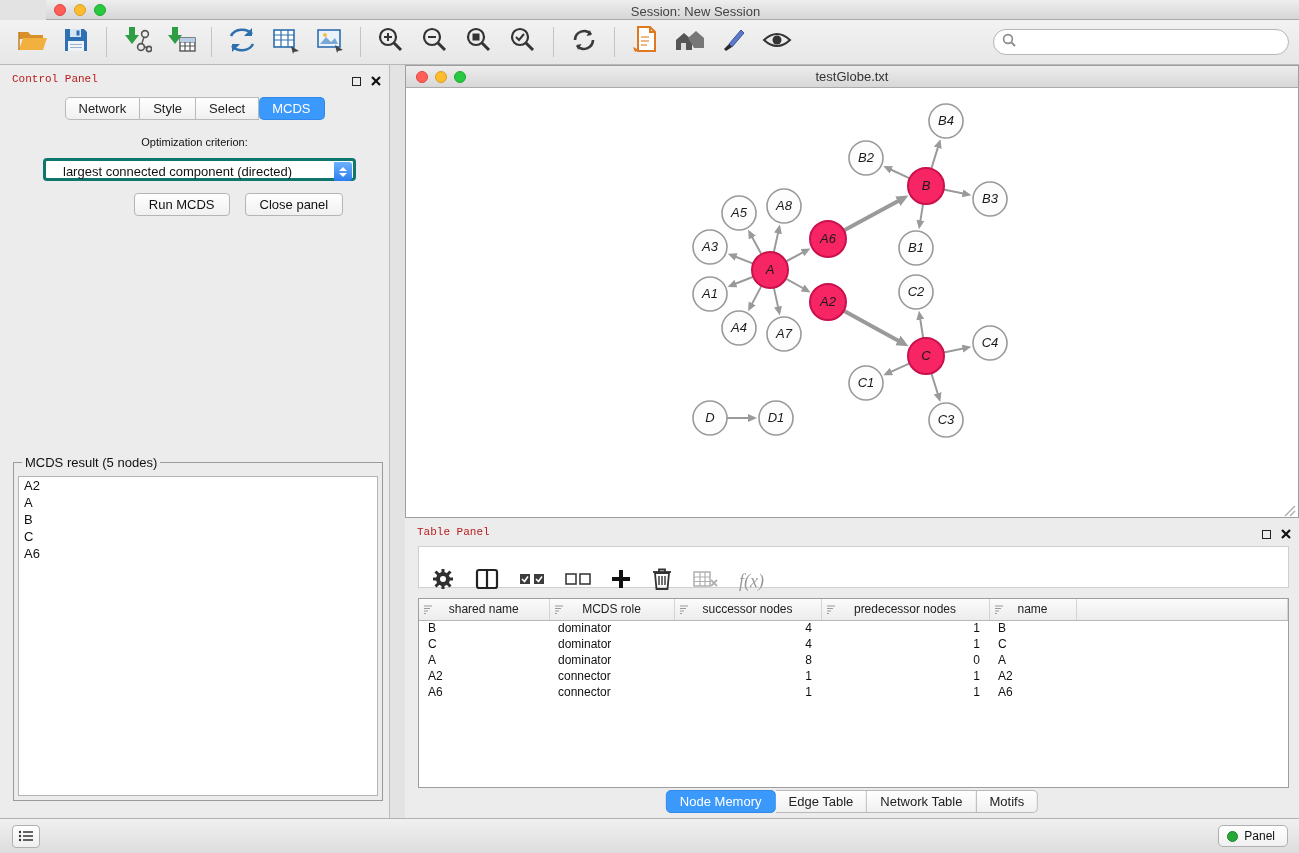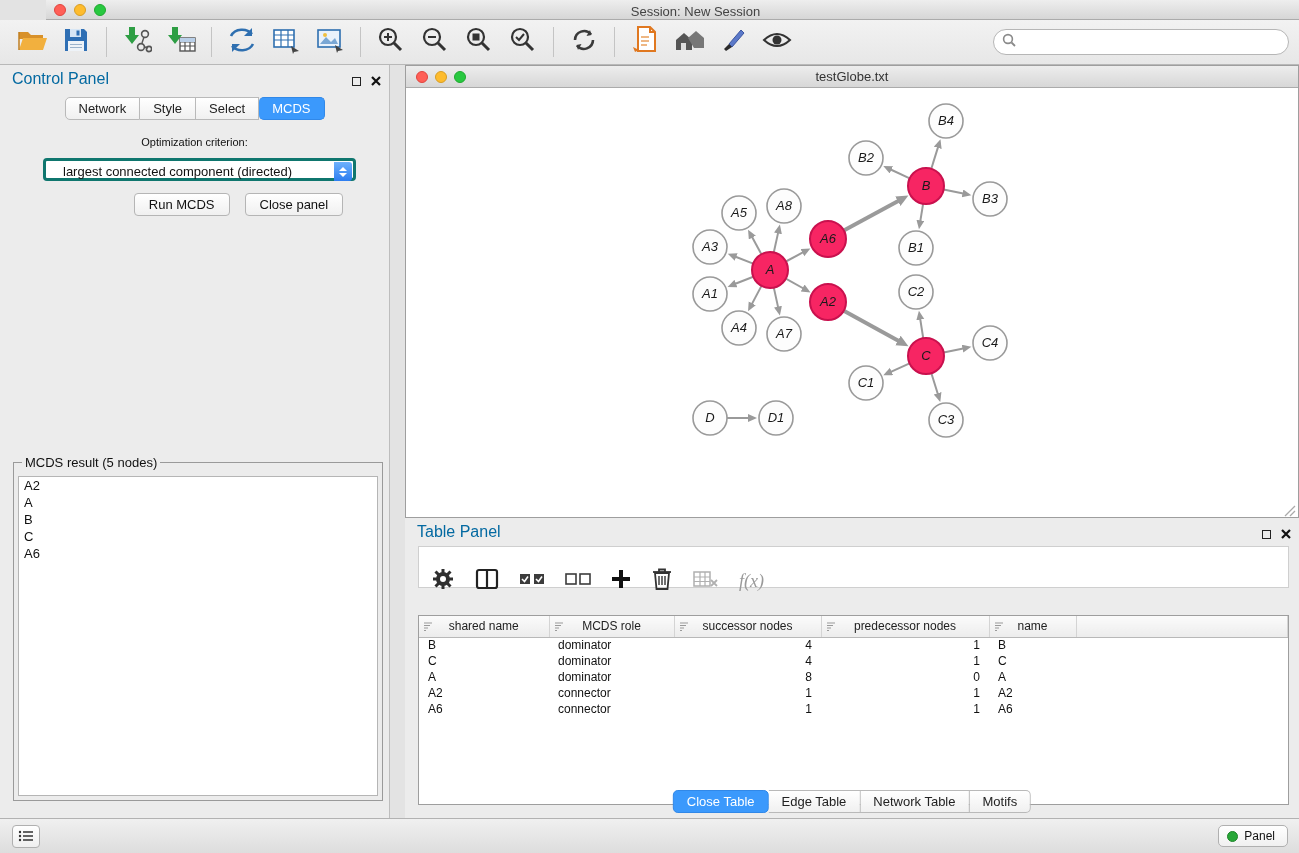--- a/index.html
+++ b/index.html
@@ -27,21 +27,21 @@
   .tsep { width:1px; height:30px; background:#c4c4c4; margin:0 8px; }
   .searchbox { position:absolute; right:10px; top:9px; width:296px; height:26px;
     background:#fff; border:1px solid #b6b6b6; border-radius:13px;
     display:flex; align-items:center; padding:0 8px; }
   .searchbox input { border:none; outline:none; flex:1; font-size:13px; background:transparent; margin-left:5px; }
 
   
   .control-panel { position:absolute; left:0; top:65px; width:390px; height:753px;
     background:#ececec; border-right:1px solid #bdbdbd; }
   .panel-header { position:relative; height:28px; display:flex; align-items:center; padding:0 12px; }
-  .panel-title { font-size:16px; color:#0369a1; }
+  .panel-title { font-size:11px; color:#b91c1c;font-family:Liberation Mono, monospace; }
   .panel-controls { position:absolute; right:8px; top:7px; display:flex; gap:10px; align-items:center; }
   .float-ic { width:9px; height:9px; border:1.5px solid #222; display:inline-block; background:transparent; }
 
   .seg-tabs { position:absolute; left:50%; transform:translateX(-50%); display:flex; }
   .cp-tabs { top:32px; }
   .seg-tab { padding:3px 13px; font-size:13px; color:#222; background:linear-gradient(#ffffff,#f0f0f0);
     border:1px solid #b9b9b9; border-left:none; white-space:nowrap; }
   .seg-tab:first-child { border-left:1px solid #b9b9b9; border-radius:5px 0 0 5px; }
   .seg-tab:last-child { border-radius:0 5px 5px 0; }
   .seg-tab.active { background:#3b99fc; border-color:#3188e8; color:#fff; border-radius:5px; }
@@ -78,21 +78,21 @@
 
   
   .table-panel { position:absolute; left:405px; top:518px; width:894px; height:300px; background:#ececec; }
   .tp-toolbar { position:absolute; left:13px; right:10px; top:28px; height:42px; background:#fff;
     border:1px solid #cfcfcf; display:flex; align-items:center; padding:0 12px; gap:20px; }
   .tico { display:flex; align-items:center; justify-content:center; height:30px;margin-top:28px; }
   .fx-label { font-family:"Liberation Serif","DejaVu Serif",serif; font-style:italic;
     font-size:18px; color:#9a9a9a; }
 
   .tp-table-wrap { position:absolute; left:13px; right:10px; top:80px; height:190px;
-    background:#fff; border:1px solid #9e9e9e; overflow:hidden;margin-top:17px; }
+    background:#fff; border:1px solid #9e9e9e; overflow:hidden; }
   table.node-table { width:100%; border-collapse:collapse; table-layout:fixed; }
   .node-table th { height:21px; background:linear-gradient(#fbfbfb,#ececec);
     border-right:1px solid #d4d4d4; border-bottom:1px solid #b8b8b8;
     font-size:12px; font-weight:normal; color:#222; position:relative; }
   .node-table th .sort-ic { position:absolute; left:4px; top:5px; }
   .node-table th .th-label { display:block; text-align:center; }
   .node-table td { height:16px; font-size:12px; padding:0 9px; color:#111; white-space:nowrap; overflow:hidden; }
   .c0 { width:130px; } .c1 { width:125px; } .c2 { width:147px; } .c3 { width:168px; } .c4 { width:87px; }
   td.c0, td.c1, td.c4 { text-align:left; }
   td.c2, td.c3 { text-align:right; }
@@ -620,21 +620,21 @@
               <td class="c2">1</td>
               <td class="c3">1</td>
               <td class="c4">A6</td>
               <td></td>
             </tr>
           </tbody>
       </table>
     </div>
 
     <div class="seg-tabs tp-tabs" id="tp-tabs">
-        <div class="seg-tab active">Close Table</div>
+        <div class="seg-tab active">Node Memory</div>
         <div class="seg-tab">Edge Table</div>
         <div class="seg-tab">Network Table</div>
         <div class="seg-tab">Motifs</div>
       </div>
   </div>
 
   <div class="statusbar">
     <span class="panel-toggle">
       <span>
         <svg width="16" height="12" viewBox="0 0 16 12">

